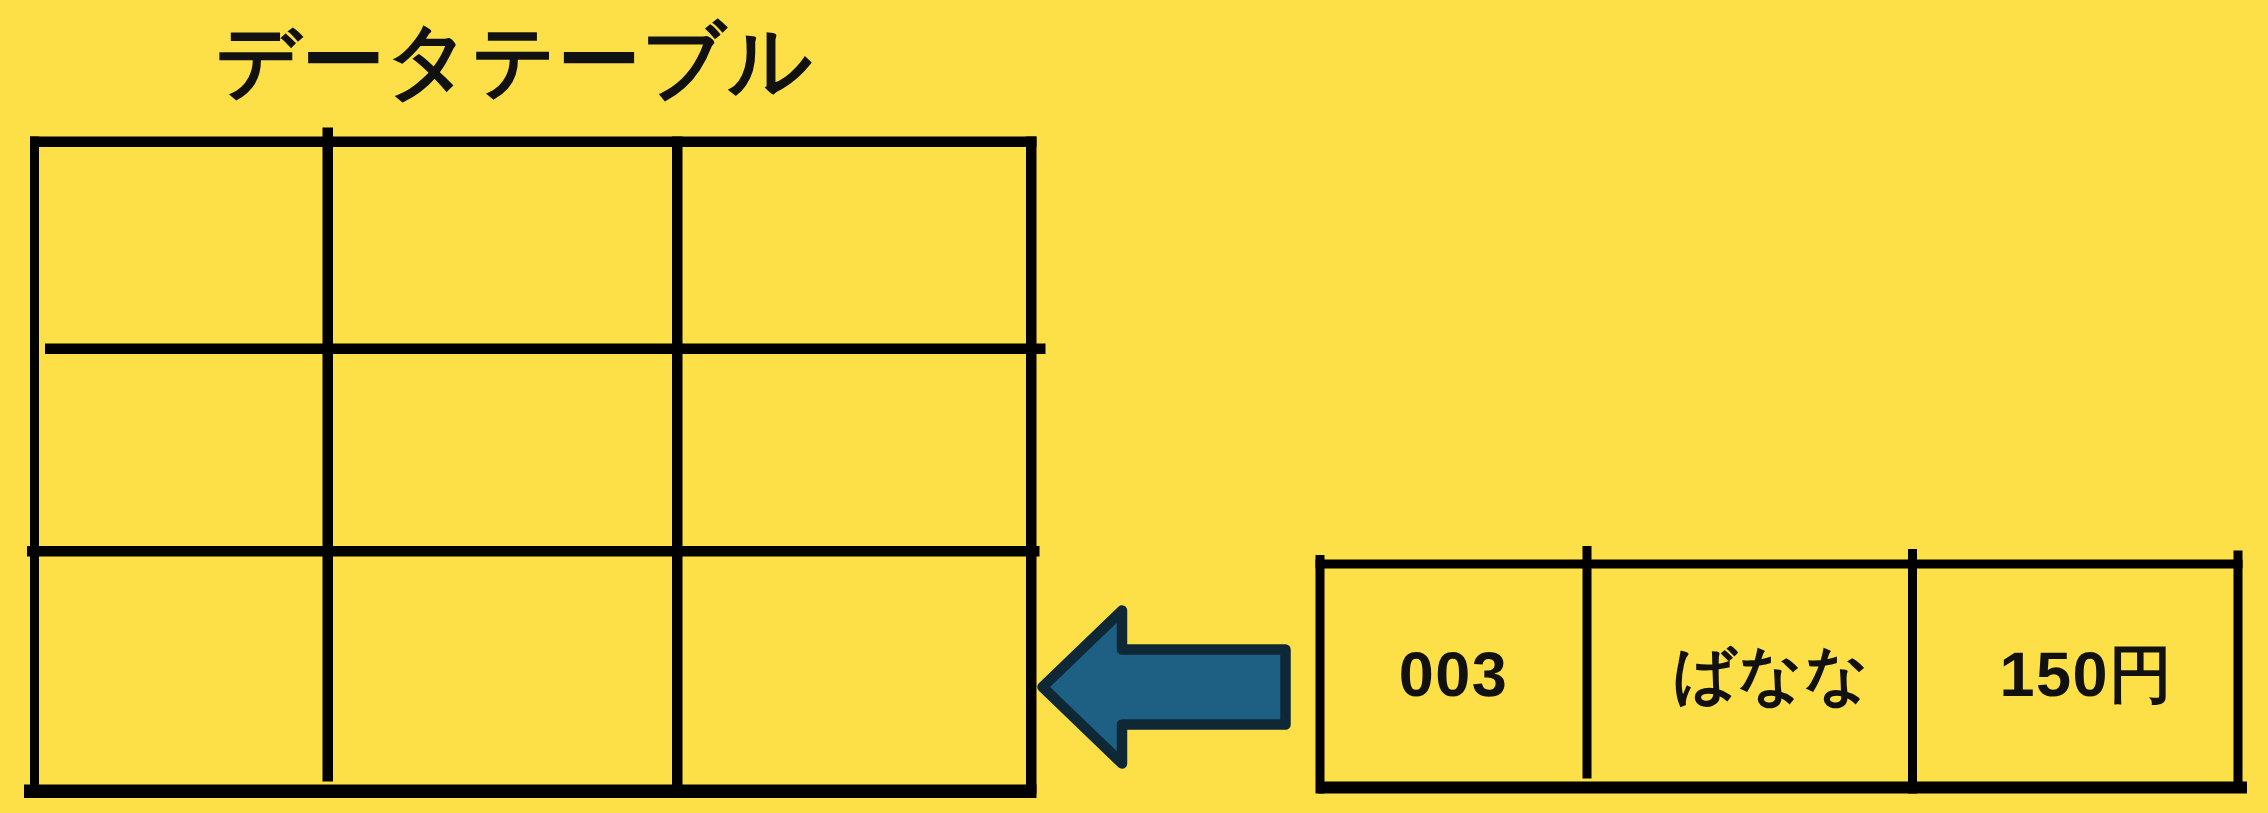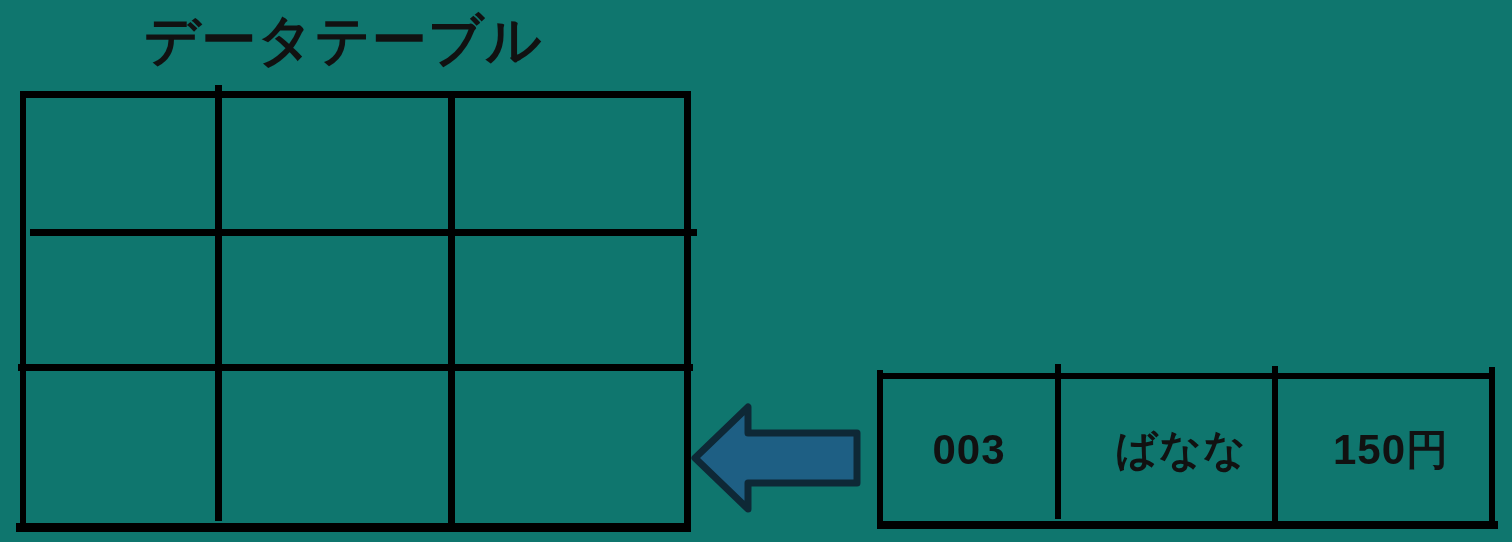--- a/index.html
+++ b/index.html
@@ -4,21 +4,21 @@
 <style>
   html, body {
     margin: 0;
     padding: 0;
     background: #ffffff;
   }
   #canvas {
     position: relative;
     width: 1512px;
     height: 542px;
-    background: #0f766e;
+    background: #fde047;
     overflow: hidden;
     font-family: "Liberation Sans", "DejaVu Sans", sans-serif;
   }
   .title {
     position: absolute;
     left: 144px;
     top: 4px;
     font-size: 55px;
     font-weight: 800;
     letter-spacing: 1px;

